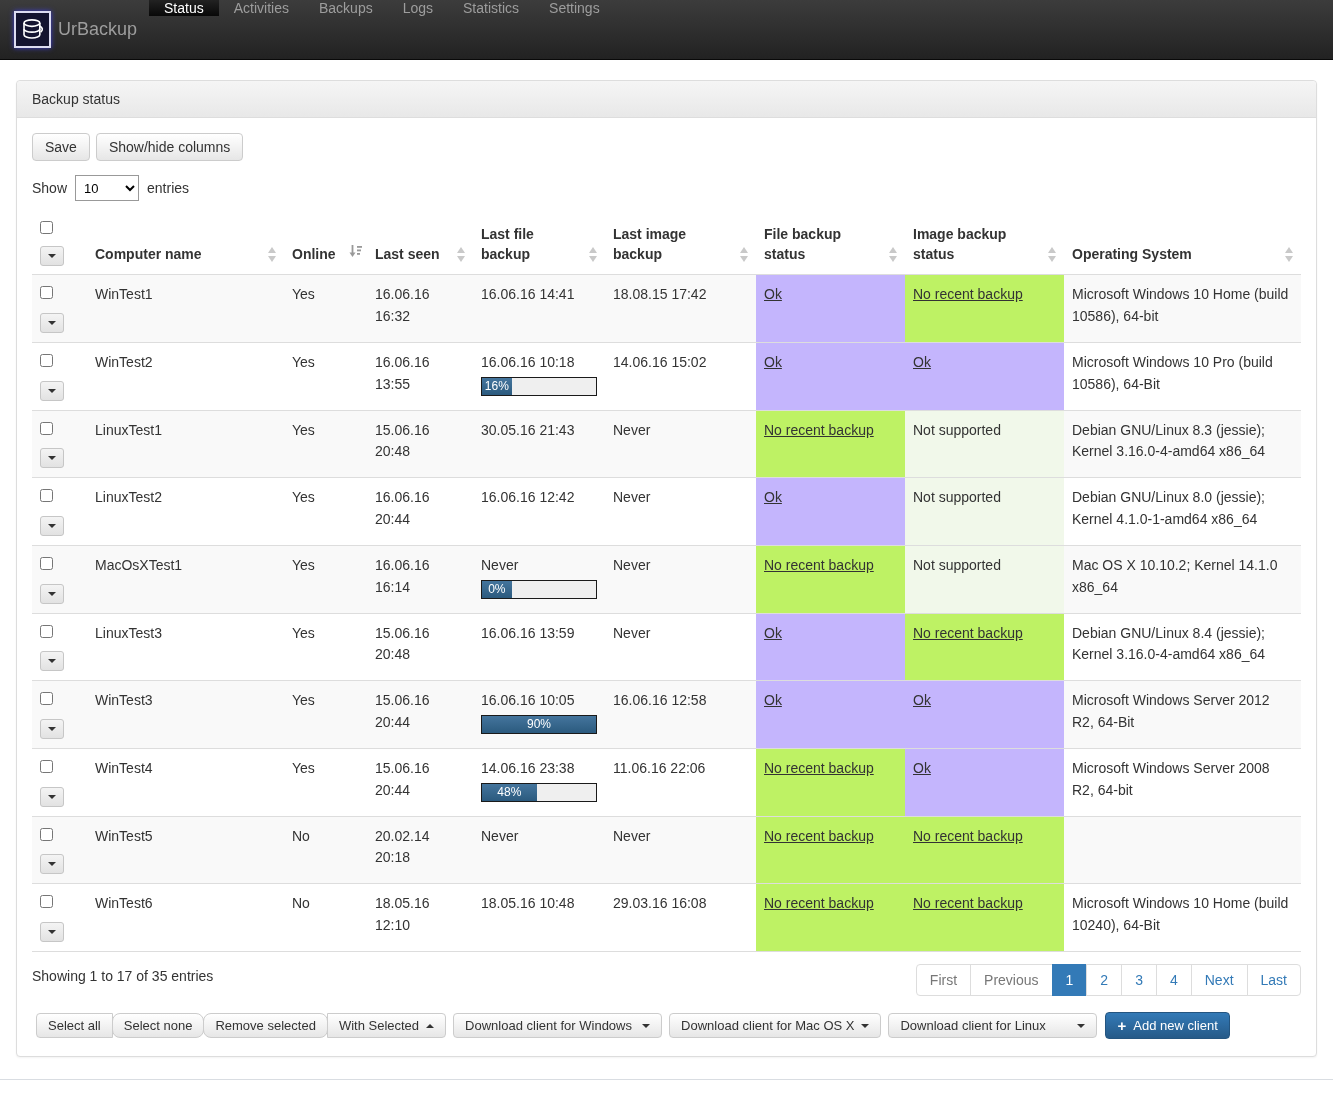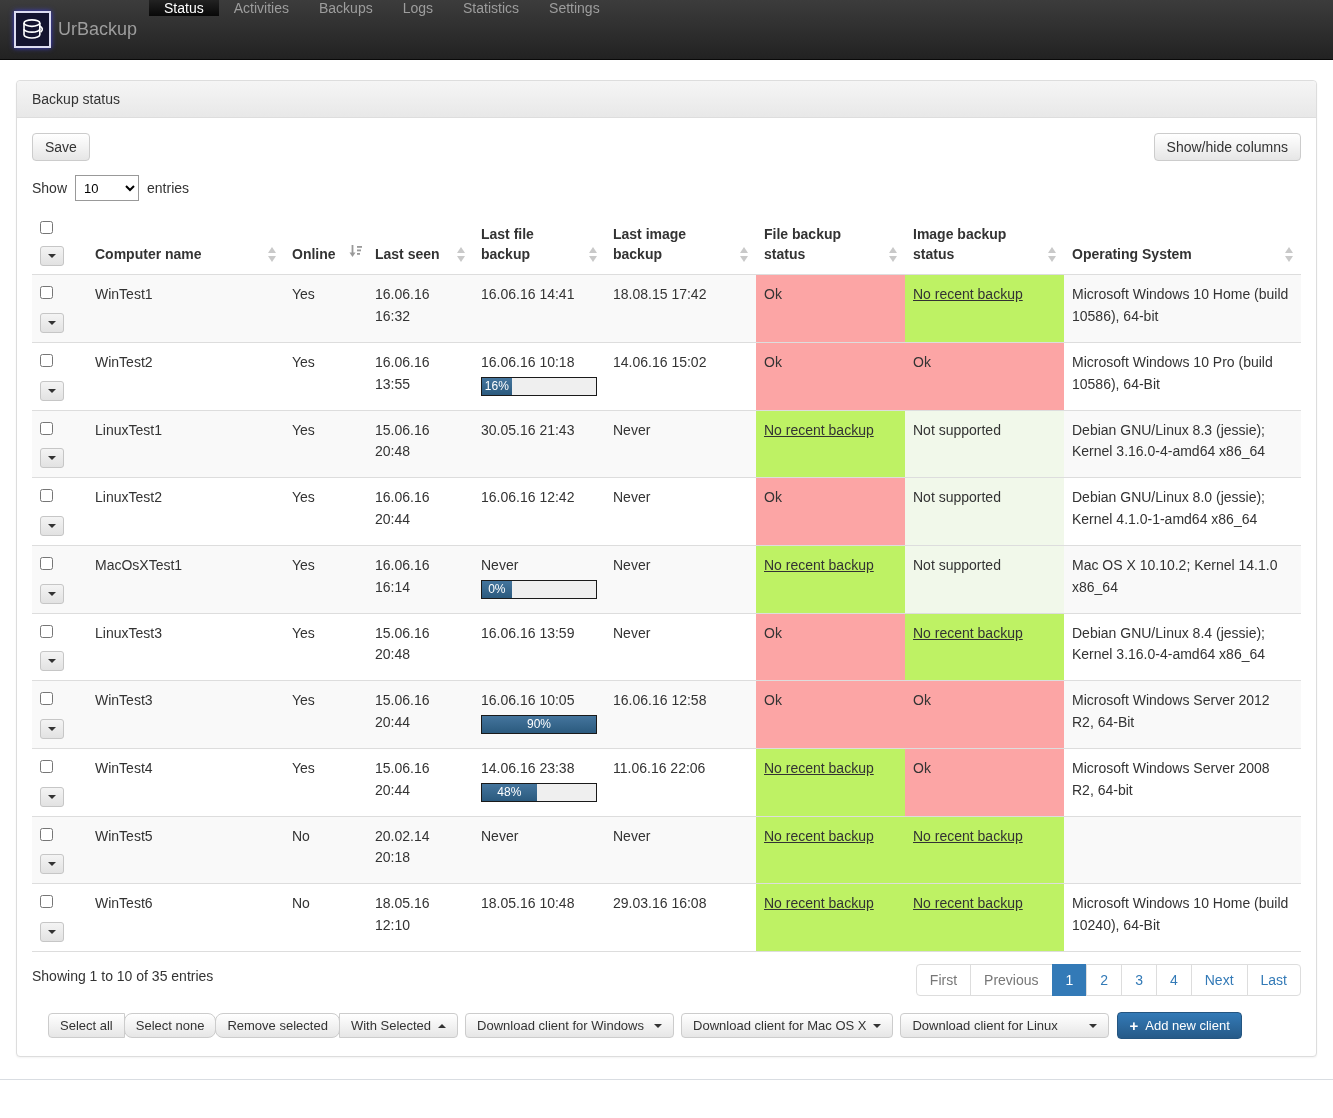--- a/index.html
+++ b/index.html
@@ -11,38 +11,38 @@
   .logo-box { width:37px; height:37px; margin-right:7px; background:#141430; border:2px solid #dcdcf2; box-shadow:0 0 5px #3b3bd0; display:flex; align-items:center; justify-content:center; }
   .nav-tabs { display:flex; align-items:flex-start; }
   .nav-tab { display:flex; align-items:center; padding:0 15px; color:#9d9d9d; font-size:14px; cursor:pointer; }
   .nav-tab.active { background:linear-gradient(#222,#080808); color:#fff; }
 
   
   .panel { margin:20px 16px 0 16px; border:1px solid #ddd; border-radius:4px; background:#fff; box-shadow:0 1px 2px rgba(0,0,0,.05); }
   .panel-heading { background:linear-gradient(#f5f5f5,#e8e8e8); border-bottom:1px solid #ddd; border-radius:4px 4px 0 0; padding:10px 15px; color:#333; }
   .panel-body { padding:15px; }
 
-  .row-right { display:flex; justify-content:space-between; margin-bottom:14px; }
+  .row-right { display:flex; justify-content:flex-start; gap:6px; margin-bottom:14px; }
   .btn { display:inline-flex; align-items:center; gap:7px; padding:5px 12px; border:1px solid #ccc; border-radius:4px;
          background:linear-gradient(#ffffff,#e6e6e6); color:#333; font-size:14px; cursor:pointer; font-family:inherit; }
   .btn.sm { font-size:13px; padding:4px 11px; }
   .btn-primary { background:linear-gradient(#337ab7,#265a88); border-color:#245580; color:#fff; }
 
   .length-row { margin-bottom:10px; display:flex; align-items:center; gap:8px; }
   .length-row select { width:64px; height:26px; border:1px solid #999; background:#fff; font-family:inherit; font-size:13px; padding:2px 4px; }
   .search-row { display:flex; justify-content:flex-end; align-items:center; gap:8px; margin-bottom:12px; }
   .search-row input { width:152px; height:27px; border:1px solid #ccc; border-radius:2px; padding:3px 6px; font-family:inherit; font-size:13px; }
 
   
   table { width:100%; border-collapse:collapse; table-layout:fixed; border-bottom:1px solid #ddd; }
   thead th { text-align:left; font-weight:bold; vertical-align:bottom; padding:8px 20px 10px 8px; position:relative; border-bottom:1px solid #ddd; line-height:1.45; }
   thead th.col-select { vertical-align:top; padding:8px; }
   tbody td { padding:9px 8px; vertical-align:top; border-top:1px solid #ddd; line-height:1.55; }
   tbody tr:nth-child(odd) { background:#f9f9f9; }
-  td.st-ok { background:#fca5a5; }
+  td.st-ok { background:#c4b5fd;text-decoration:underline; }
   td.st-danger { background:#bef264;text-decoration:underline; }
   td.st-notsup { background:#f1f8ea; }
   .pre { white-space:pre-line; }
 
   .sort-both { position:absolute; right:7px; bottom:12px; width:9px; height:15px; }
   .sort-both:before { content:""; position:absolute; top:0; left:0; border-left:4.5px solid transparent; border-right:4.5px solid transparent; border-bottom:6px solid #c9c9c9; }
   .sort-both:after  { content:""; position:absolute; bottom:0; left:0; border-left:4.5px solid transparent; border-right:4.5px solid transparent; border-top:6px solid #c9c9c9; }
   .sort-desc { position:absolute; right:5px; bottom:11px; }
 
   .cb { width:13px; height:13px; cursor:pointer; }
@@ -60,21 +60,21 @@
   .page { padding:7px 13px; border:1px solid #ddd; background:#fff; color:#337ab7; margin-left:-1px; cursor:pointer; font-size:14px; }
   .page:first-child { border-radius:4px 0 0 4px; margin-left:0; }
   .page:last-child { border-radius:0 4px 4px 0; }
   .page.disabled { color:#777; }
   .page.active { background:#337ab7; border-color:#337ab7; color:#fff; }
 
   
   .toolbar { display:flex; align-items:center; margin-top:16px; margin-bottom:2px; }
   .btn-group { display:inline-flex; }
   .btn-group .btn { border-radius:8px; margin-left:-1px; }
-  .btn-group .btn:first-child { border-radius:4px 0 0 4px; margin-left:16px; }
+  .btn-group .btn:first-child { border-radius:4px 0 0 4px; margin-left:4px; }
   .btn-group .btn:last-child { border-radius:0 4px 4px 0; }
   .dl-btn { margin-left:7px; justify-content:space-between; min-width:209px; }
   .add-btn { margin-left:8px; }
   .plus { font-weight:bold; font-size:15px; }
 
   
   .footer { margin-top:22px; border-top:1px solid #d9dde2; padding:14px 24px; display:flex; justify-content:space-between; align-items:center; background:#fff; }
 </style>
 </head>
 <body>
@@ -320,21 +320,21 @@
             </td>
             <td>29.03.16 16:08</td>
             <td class="st-danger">No recent backup</td>
             <td class="st-danger">No recent backup</td>
             <td>Microsoft Windows 10 Home (build 10240), 64-Bit</td>
           </tr>
         </tbody>
     </table>
 
     <div class="info-row">
-      <div class="summary">Showing 1 to 10 of 35 entries</div>
+      <div class="summary">Showing 1 to 17 of 35 entries</div>
       <div class="pagination">
           <a class="page disabled">First</a>
           <a class="page disabled">Previous</a>
           <a class="page active">1</a>
           <a class="page">2</a>
           <a class="page">3</a>
           <a class="page">4</a>
           <a class="page">Next</a>
           <a class="page">Last</a>
         </div>

